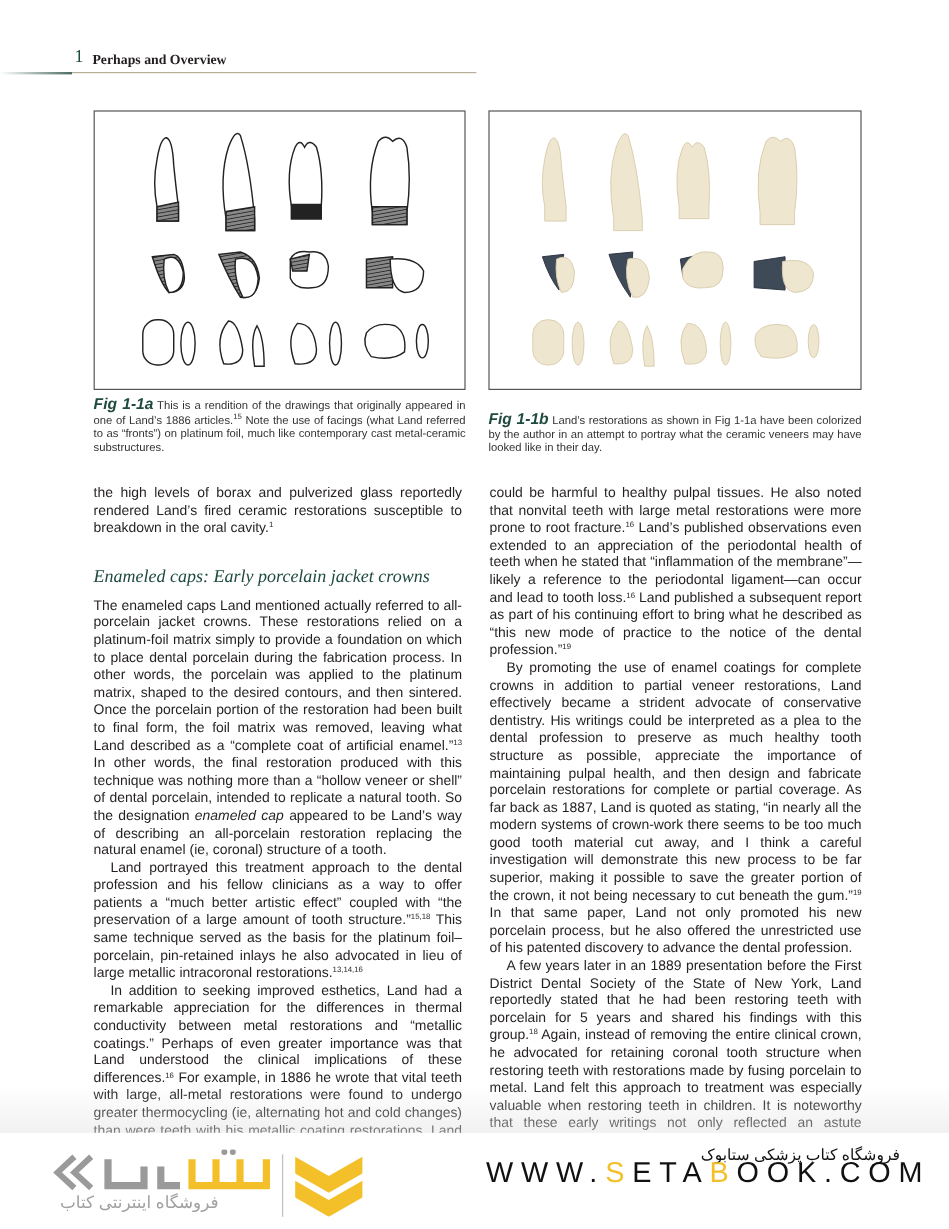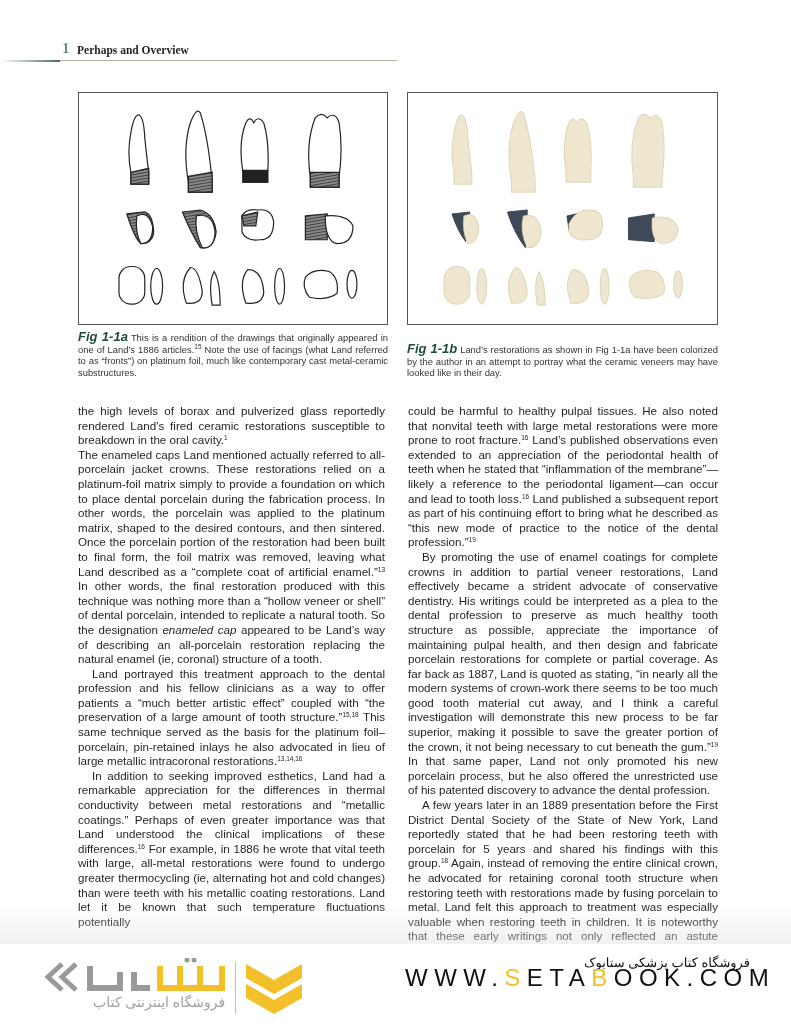--- a/index.html
+++ b/index.html
@@ -51,21 +51,21 @@
     font-size: 15px; color: #1f4a40; margin: 24px 0 8px 0; line-height: 18px;
   }
   sup { font-size: 6.5px; line-height: 0; vertical-align: 4px; }
   .fade {
     position: absolute; left: 0; top: 905px; width: 791px; height: 45px;
     background: linear-gradient(to bottom, rgba(255,255,255,0), rgba(225,225,225,0.55));
   }
   .clip-cover { position: absolute; left: 0; top: 944px; width: 791px; height: 80px; background: #ffffff; }
   .logo-mark { position: absolute; left: 40px; top: 958px; }
   .logo-sub {
-    position: absolute; left: 50px; top: 994px; font-size: 14px; color: #a0a0a0; direction: rtl; margin-left: 43px;
+    position: absolute; left: 50px; top: 994px; font-size: 14px; color: #a0a0a0; direction: rtl;
   }
   .logo-divider { position: absolute; left: 235px; top: 962px; width: 1px; height: 52px; background: #bfbfbf; }
   .logo-chevron { position: absolute; left: 244px; top: 962px; }
   .shop-title {
     position: absolute; left: 480px; top: 955px; width: 270px; text-align: right;
     font-size: 13px; color: #111; direction: rtl;
   }
   .shop-url {
     position: absolute; left: 405px; top: 964px; font-size: 24px; letter-spacing: 6.5px; color: #111;
   }
@@ -153,20 +153,21 @@
 
 <div class="caption" id="cap-a">
   <span class="figlabel">Fig 1-1a</span><span>This is a rendition of the drawings that originally appeared in one of Land’s 1886 articles.</span><sup>15</sup><span> Note the use of facings (what Land referred to as “fronts”) on platinum foil, much like contemporary cast metal-ceramic substructures.</span>
 </div>
 <div class="caption" id="cap-b">
   <span class="figlabel">Fig 1-1b</span><span>Land’s restorations as shown in Fig 1-1a have been colorized by the author in an attempt to portray what the ceramic veneers may have looked like in their day.</span>
 </div>
 
 <div class="col" id="col-left">
   <p><span>the high levels of borax and pulverized glass reportedly rendered Land’s fired ceramic restorations susceptible to breakdown in the oral cavity.</span><sup>1</sup></p>
+  <h2>Enameled caps: Early porcelain jacket crowns</h2>
   <p><span>The enameled caps Land mentioned actually referred to all-porcelain jacket crowns. These restorations relied on a platinum-foil matrix simply to provide a foundation on which to place dental porcelain during the fabrication process. In other words, the porcelain was applied to the platinum matrix, shaped to the desired contours, and then sintered. Once the porcelain portion of the restoration had been built to final form, the foil matrix was removed, leaving what Land described as a “complete coat of artificial enamel.”</span><sup>13</sup><span> In other words, the final restoration produced with this technique was nothing more than a “hollow veneer or shell” of dental porcelain, intended to replicate a natural tooth. So the designation </span><em>enameled cap</em><span> appeared to be Land’s way of describing an all-porcelain restoration replacing the natural enamel (ie, coronal) structure of a tooth.</span></p>
   <p class="indent"><span>Land portrayed this treatment approach to the dental profession and his fellow clinicians as a way to offer patients a “much better artistic effect” coupled with “the preservation of a large amount of tooth structure.”</span><sup>15,18</sup><span> This same technique served as the basis for the platinum foil–porcelain, pin-retained inlays he also advocated in lieu of large metallic intracoronal restorations.</span><sup>13,14,16</sup></p>
   <p class="indent"><span>In addition to seeking improved esthetics, Land had a remarkable appreciation for the differences in thermal conductivity between metal restorations and “metallic coatings.” Perhaps of even greater importance was that Land understood the clinical implications of these differences.</span><sup>16</sup><span> For example, in 1886 he wrote that vital teeth with large, all-metal restorations were found to undergo greater thermocycling (ie, alternating hot and cold changes) than were teeth with his metallic coating restorations. Land let it be known that such temperature fluctuations potentially</span></p>
 </div>
 
 <div class="col" id="col-right">
   <p><span>could be harmful to healthy pulpal tissues. He also noted that nonvital teeth with large metal restorations were more prone to root fracture.</span><sup>16</sup><span> Land’s published observations even extended to an appreciation of the periodontal health of teeth when he stated that “inflammation of the membrane”—likely a reference to the periodontal ligament—can occur and lead to tooth loss.</span><sup>16</sup><span> Land published a subsequent report as part of his continuing effort to bring what he described as “this new mode of practice to the notice of the dental profession.”</span><sup>19</sup></p>
   <p class="indent"><span>By promoting the use of enamel coatings for complete crowns in addition to partial veneer restorations, Land effectively became a strident advocate of conservative dentistry. His writings could be interpreted as a plea to the dental profession to preserve as much healthy tooth structure as possible, appreciate the importance of maintaining pulpal health, and then design and fabricate porcelain restorations for complete or partial coverage. As far back as 1887, Land is quoted as stating, “in nearly all the modern systems of crown-work there seems to be too much good tooth material cut away, and I think a careful investigation will demonstrate this new process to be far superior, making it possible to save the greater portion of the crown, it not being necessary to cut beneath the gum.”</span><sup>19</sup><span> In that same paper, Land not only promoted his new porcelain process, but he also offered the unrestricted use of his patented discovery to advance the dental profession.</span></p>
   <p class="indent"><span>A few years later in an 1889 presentation before the First District Dental Society of the State of New York, Land reportedly stated that he had been restoring teeth with porcelain for 5 years and shared his findings with this group.</span><sup>18</sup><span> Again, instead of removing the entire clinical crown, he advocated for retaining coronal tooth structure when restoring teeth with restorations made by fusing porcelain to metal. Land felt this approach to treatment was especially valuable when restoring teeth in children. It is noteworthy that these early writings not only reflected an astute awareness of esthetics and dental materials science (eg, the potential</span></p>
 </div>

